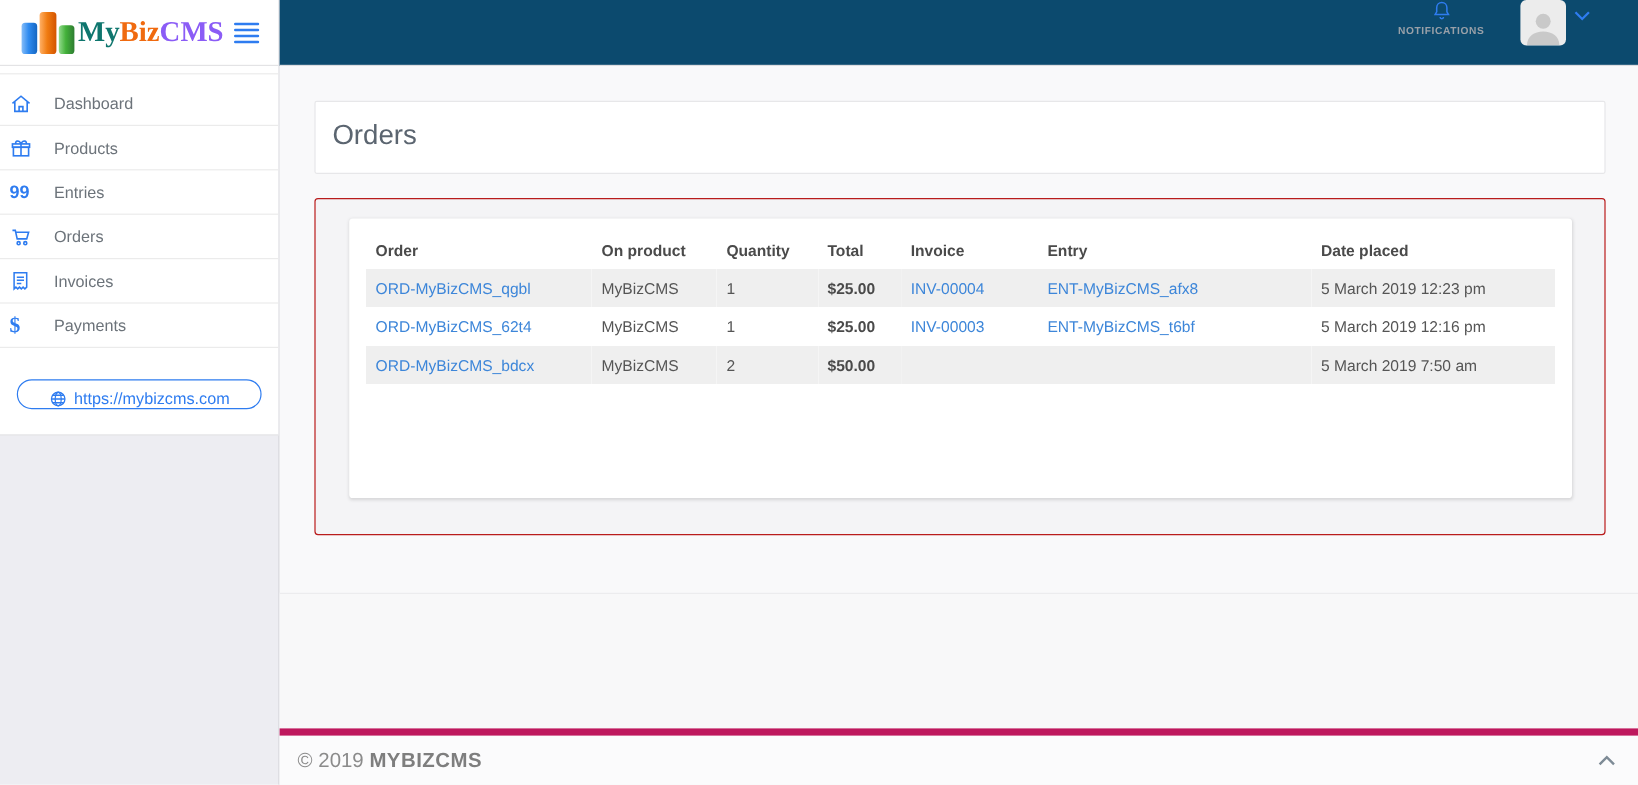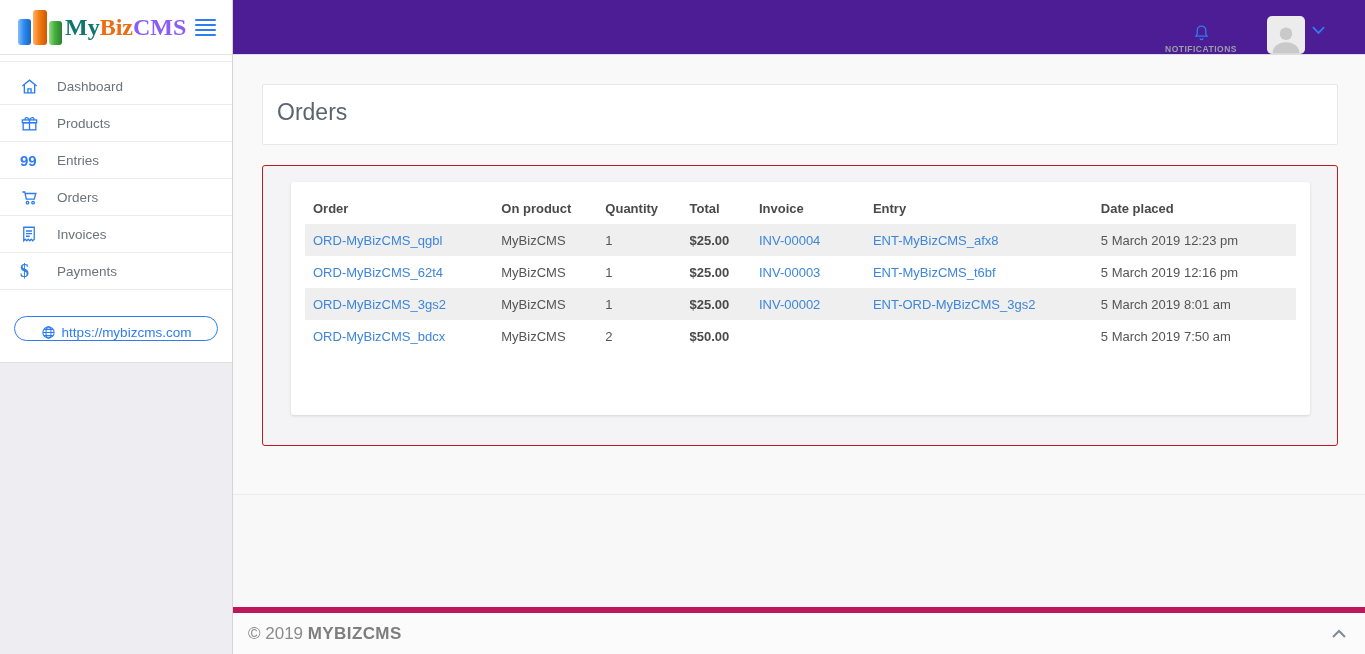--- a/index.html
+++ b/index.html
@@ -29,41 +29,41 @@
   .logo-text { font-family:"Liberation Serif", serif; font-weight:bold; font-size:24px; line-height:1; }
   .seg-my  { color:#0f766e;text-align:center; }
   .seg-biz { color:#f06a0f; }
   .seg-cms { color:#8b5cf6; }
   .hamburger { margin-left:auto; display:flex; flex-direction:column; gap:3px; width:21px; cursor:pointer; }
   .hamburger span { height:2px; background:#2e7cf0; border-radius:1px; }
 
   .menu-area { background:#fff; border-bottom:1px solid #dedee2; padding:6px 0 21px; }
   .menu { list-style:none; margin:0; padding:6px 0 0; border-top:1px solid #ebebeb; }
   .menu li {
-    height:37px; display:flex; align-items:center; padding-left:20px;
+    height:37px; display:flex; align-items:center; padding-left:8px;
     border-bottom:1px solid #ebebeb; color:#6c737a; font-size:13.5px; cursor:pointer;
   }
   .mi { width:24px; display:flex; justify-content:flex-start; align-items:center; }
   .mi svg { display:block; }
   .mi-text { color:#2e7cf0; font-weight:bold; font-size:15px; }
   .mi-dollar { color:#2e7cf0; font-weight:bold; font-size:18px; font-family:"Liberation Serif", serif; }
   .menu .label { margin-left:13px; }
 
   .site-btn {
     margin:26px 14px 0; height:25px;
     border:1px solid #2e7cf0; border-radius:13px; background:#fff;
     display:flex; align-items:flex-end; justify-content:center; gap:6px;
     color:#2e7cf0; font-size:13.5px; cursor:pointer;
   }
 
   
   .main { flex:1; display:flex; flex-direction:column; background:#f9f9fa; min-width:0; }
   .topbar {
-    height:55px; flex:0 0 55px; background:#4c1d95; border-bottom:1px solid #dddde0;
-    display:flex; align-items:flex-end; justify-content:flex-end; padding-right:39px; gap:25px;
+    height:55px; flex:0 0 55px; background:#0c4a6e; border-bottom:1px solid #dddde0;
+    display:flex; align-items:flex-start; justify-content:flex-end; padding-right:39px; gap:25px;
   }
   .notif { display:flex; flex-direction:column; align-items:center; width:82px; cursor:pointer; }
   .notif-label { margin-top:3px; font-size:8.5px; font-weight:bold; color:#99a0a8; letter-spacing:.5px; }
   .user { display:flex; align-items:flex-start; gap:6px; cursor:pointer; }
   .avatar {
     width:38px; height:38px; border-radius:5px; background:#ececec; overflow:hidden;
     display:flex; align-items:flex-end; justify-content:center;
   }
   .chev-dn { margin-top:5px; }
 
@@ -255,29 +255,20 @@
             <tr>
               <td><a>ORD-MyBizCMS_62t4</a></td>
               <td>MyBizCMS</td>
               <td>1</td>
               <td class="total">$25.00</td>
               <td><a>INV-00003</a></td>
               <td><a>ENT-MyBizCMS_t6bf</a></td>
               <td>5 March 2019 12:16 pm</td>
             </tr>
             <tr>
-              <td><a>ORD-MyBizCMS_3gs2</a></td>
-              <td>MyBizCMS</td>
-              <td>1</td>
-              <td class="total">$25.00</td>
-              <td><a>INV-00002</a></td>
-              <td><a>ENT-ORD-MyBizCMS_3gs2</a></td>
-              <td>5 March 2019 8:01 am</td>
-            </tr>
-            <tr>
               <td><a>ORD-MyBizCMS_bdcx</a></td>
               <td>MyBizCMS</td>
               <td>2</td>
               <td class="total">$50.00</td>
               <td><a></a></td>
               <td><a></a></td>
               <td>5 March 2019 7:50 am</td>
             </tr>
           </tbody>
         </table>

